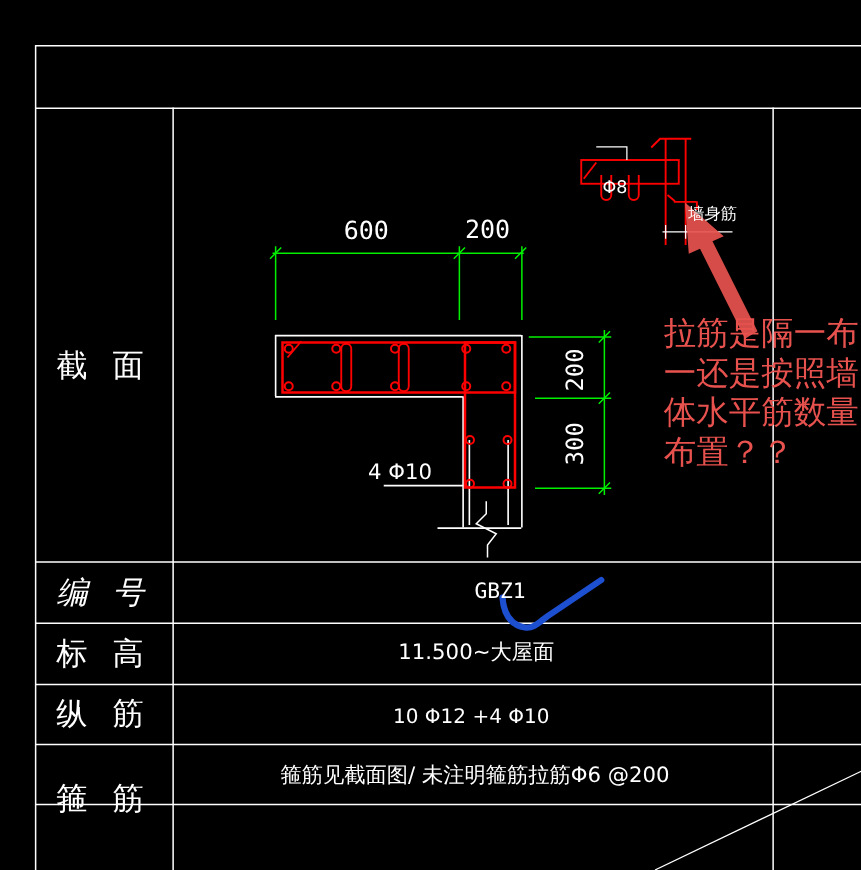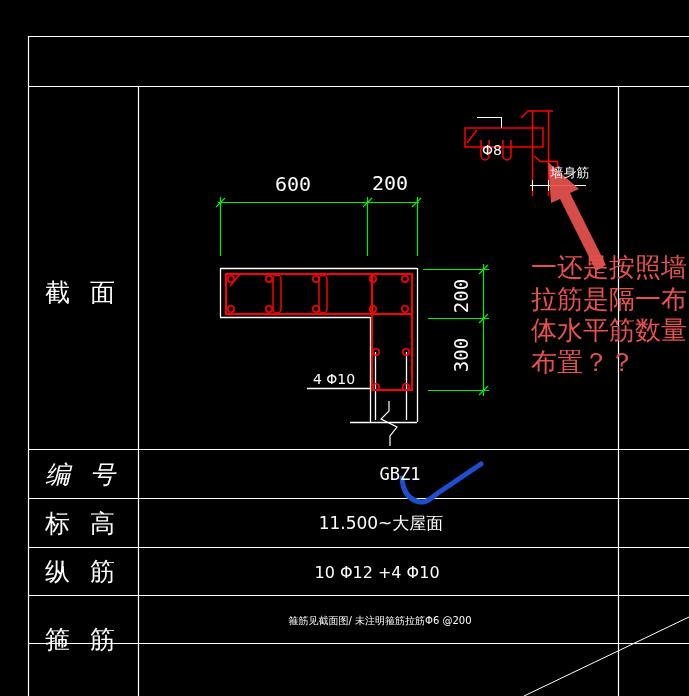--- a/index.html
+++ b/index.html
@@ -110,31 +110,31 @@
 
   <div class="txt cjk rowlabel" style="left:83px;top:272px;margin-top:20px;">截 面</div>
   <div class="txt cjk rowlabel" style="left:83px;top:474px;font-style:italic;">编 号</div>
   <div class="txt cjk rowlabel" style="left:83px;top:523px;">标 高</div>
   <div class="txt cjk rowlabel" style="left:83px;top:571px;">纵 筋</div>
   <div class="txt cjk rowlabel" style="left:83px;top:639px;">箍 筋</div>
 
   <div class="txt mono" style="left:378px;top:474px;font-size:17px;padding-left:44px;">GBZ1</div>
   <div class="txt cjk" style="left:381px;top:523px;font-size:17px;">11.500~大屋面</div>
   <div class="txt cjk" style="left:377px;top:573px;font-size:16px;">10 Φ12 +4 Φ10</div>
-  <div class="txt cjk" style="left:380px;top:621px;font-size:10px;">箍筋见截面图/ 未注明箍筋拉筋Φ6 @200</div>
+  <div class="txt cjk" style="left:380px;top:621px;font-size:17px;">箍筋见截面图/ 未注明箍筋拉筋Φ6 @200</div>
 
   <div class="txt mono" style="left:293px;top:184px;font-size:20px;">600</div>
   <div class="txt mono" style="left:390px;top:183px;font-size:20px;">200</div>
   <div class="txt mono rot" style="left:461px;top:296px;font-size:19px;">200</div>
   <div class="txt mono rot" style="left:461px;top:355px;font-size:19px;">300</div>
-  <div class="txt cjk" style="left:334px;top:379px;font-size:14px;">4 Φ10</div>
+  <div class="txt cjk" style="left:320px;top:379px;font-size:17px;">4 Φ10</div>
 
   <div class="txt cjk" style="left:492px;top:106px;font-size:14px;margin-top:44px;">Φ8</div>
   <div class="txt cjk" style="left:570px;top:172px;font-size:13px;">墙身筋</div>
 
   <div id="annotation-text">
+    <div>拉筋是隔一布</div>
     <div>一还是按照墙</div>
-    <div>拉筋是隔一布</div>
     <div>体水平筋数量</div>
     <div>布置？？</div>
   </div>
 
 </div>
 
 </body></html>

